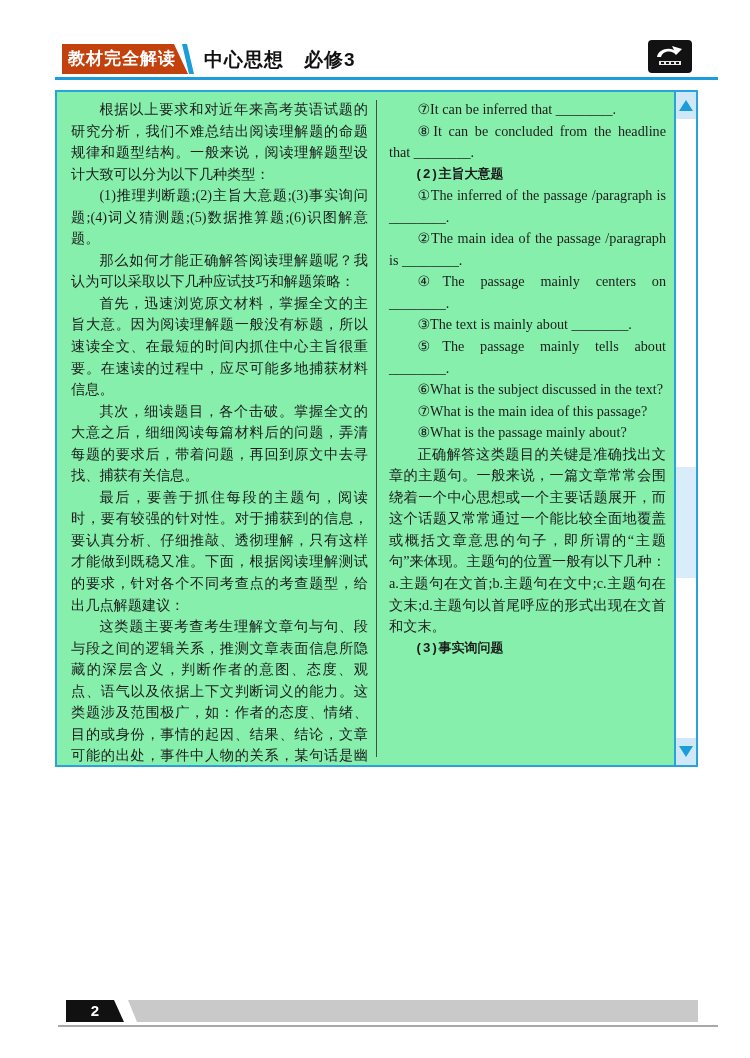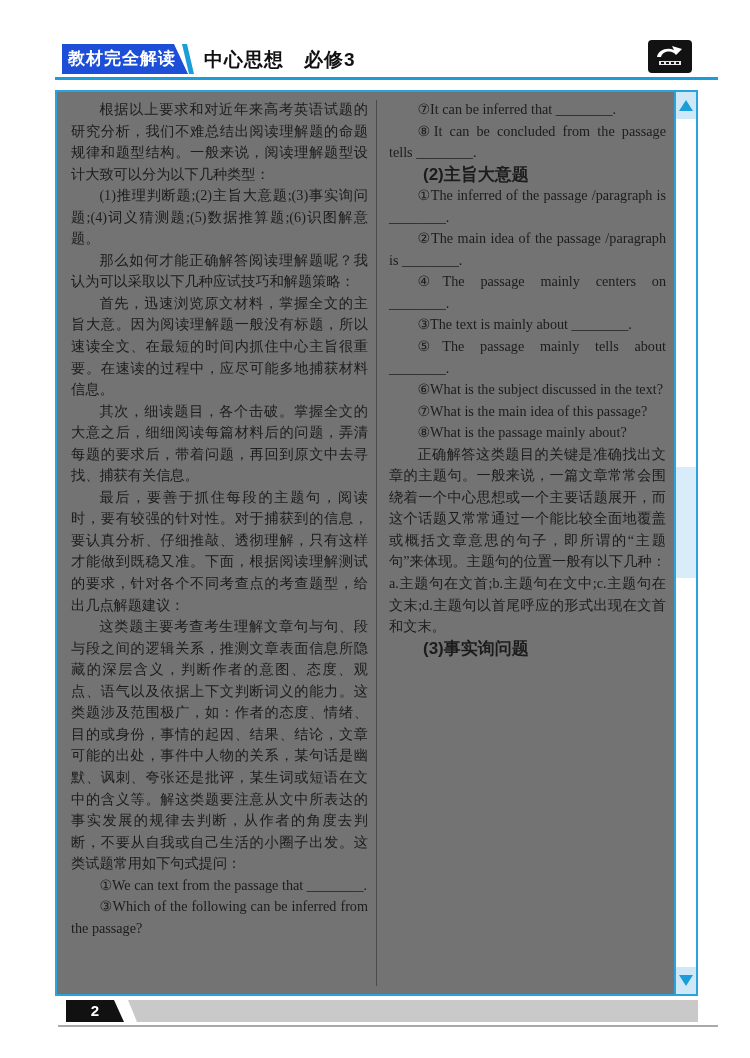--- a/index.html
+++ b/index.html
@@ -4,21 +4,21 @@
 <style>
   html,body{margin:0;padding:0;}
   body{
     width:750px;height:1058px;position:relative;background:#ffffff;
     font-family:"Liberation Serif","DejaVu Serif",serif;color:#1c1c1c;
     overflow:hidden;
   }
   
   .badge{
     position:absolute;left:62px;top:44px;width:120px;height:30px;
-    background:#1d4ed8;color:#fff;font-family:"Liberation Sans","DejaVu Sans",sans-serif;
+    background:#c2410c;color:#fff;font-family:"Liberation Sans","DejaVu Sans",sans-serif;
     font-weight:bold;font-size:17px;line-height:30px;text-align:center;
     clip-path:polygon(0 0, calc(100% - 14px) 0, 100% 100%, 0 100%);
     padding-right:6px;letter-spacing:1px;
   }
   .badge-sliver{
     position:absolute;left:178px;top:44px;width:16px;height:30px;background:#1b9dd9;
     clip-path:polygon(4px 0, 9px 0, 16px 100%, 11px 100%);
   }
   .header-title{
     position:absolute;left:204px;top:46px;height:28px;line-height:28px;
@@ -27,32 +27,32 @@
   }
   .logo{
     position:absolute;left:648px;top:40px;width:44px;height:33px;
     background:#121212;border-radius:4px;display:flex;align-items:center;justify-content:center;
   }
   .header-rule{
     position:absolute;left:55px;top:77px;width:663px;height:3px;background:#1b9dd9;
   }
   
   .content-box{
-    position:absolute;left:55px;top:90px;width:643px;height:906px;
-    border:2px solid #2aa3dc;box-sizing:border-box;display:flex;background:#737373;
+    position:absolute;left:55px;top:90px;width:643px;height:677px;
+    border:2px solid #2aa3dc;box-sizing:border-box;display:flex;background:#86efac;
   }
   .col{box-sizing:border-box;overflow:hidden;}
   .col.left{width:319px;padding:7px 8px 0 14px;}
   .divider{width:1px;background:#4a4a4a;margin:8px 0 8px 0;}
   .col.right{flex:1;padding:7px 8px 4px 12px;}
   .para{
     margin:0;font-size:14.2px;line-height:21.55px;text-align:justify;
     text-indent:2em;word-break:break-word;
   }
-  .para.head{font-weight:bold;font-family:Liberation Sans, sans-serif;font-size:17px;}
+  .para.head{font-weight:bold;font-family:Liberation Mono, monospace;font-size:13px;}
   .para.en{font-family:"Liberation Serif","DejaVu Serif",serif;}
   
   .scrollcol{
     width:22px;border-left:2px solid #2aa3dc;box-sizing:border-box;position:relative;background:#fff;
   }
   .scroll-btn{
     position:absolute;left:0;right:0;height:27px;background:#cfe8f8;
     display:flex;align-items:center;justify-content:center;
   }
   .scroll-btn.top{top:0;}
@@ -102,21 +102,21 @@
       <p class="para cn">首先，迅速浏览原文材料，掌握全文的主旨大意。因为阅读理解题一般没有标题，所以速读全文、在最短的时间内抓住中心主旨很重要。在速读的过程中，应尽可能多地捕获材料信息。</p>
       <p class="para cn">其次，细读题目，各个击破。掌握全文的大意之后，细细阅读每篇材料后的问题，弄清每题的要求后，带着问题，再回到原文中去寻找、捕获有关信息。</p>
       <p class="para cn">最后，要善于抓住每段的主题句，阅读时，要有较强的针对性。对于捕获到的信息，要认真分析、仔细推敲、透彻理解，只有这样才能做到既稳又准。下面，根据阅读理解测试的要求，针对各个不同考查点的考查题型，给出几点解题建议：</p>
       <p class="para cn">这类题主要考查考生理解文章句与句、段与段之间的逻辑关系，推测文章表面信息所隐藏的深层含义，判断作者的意图、态度、观点、语气以及依据上下文判断词义的能力。这类题涉及范围极广，如：作者的态度、情绪、目的或身份，事情的起因、结果、结论，文章可能的出处，事件中人物的关系，某句话是幽默、讽刺、夸张还是批评，某生词或短语在文中的含义等。解这类题要注意从文中所表达的事实发展的规律去判断，从作者的角度去判断，不要从自我或自己生活的小圈子出发。这类试题常用如下句式提问：</p>
       <p class="para en">①We can text from the passage that ________.</p>
       <p class="para en">③Which of the following can be inferred from the passage?</p>
     </div>
   <div class="divider"></div>
   <div class="col right">
       <p class="para en">⑦It can be inferred that ________.</p>
-      <p class="para en">⑧It can be concluded from the passage tells ________.</p>
+      <p class="para en">⑧It can be concluded from the headline that ________.</p>
       <p class="para head">(2)主旨大意题</p>
       <p class="para en">①The inferred of the passage /paragraph is ________.</p>
       <p class="para en">②The main idea of the passage /paragraph is ________.</p>
       <p class="para en">④The passage mainly centers on ________.</p>
       <p class="para en">③The text is mainly about ________.</p>
       <p class="para en">⑤The passage mainly tells about ________.</p>
       <p class="para en">⑥What is the subject discussed in the text?</p>
       <p class="para en">⑦What is the main idea of this passage?</p>
       <p class="para en">⑧What is the passage mainly about?</p>
       <p class="para cn">正确解答这类题目的关键是准确找出文章的主题句。一般来说，一篇文章常常会围绕着一个中心思想或一个主要话题展开，而这个话题又常常通过一个能比较全面地覆盖或概括文章意思的句子，即所谓的“主题句”来体现。主题句的位置一般有以下几种：a.主题句在文首;b.主题句在文中;c.主题句在文末;d.主题句以首尾呼应的形式出现在文首和文末。</p>

